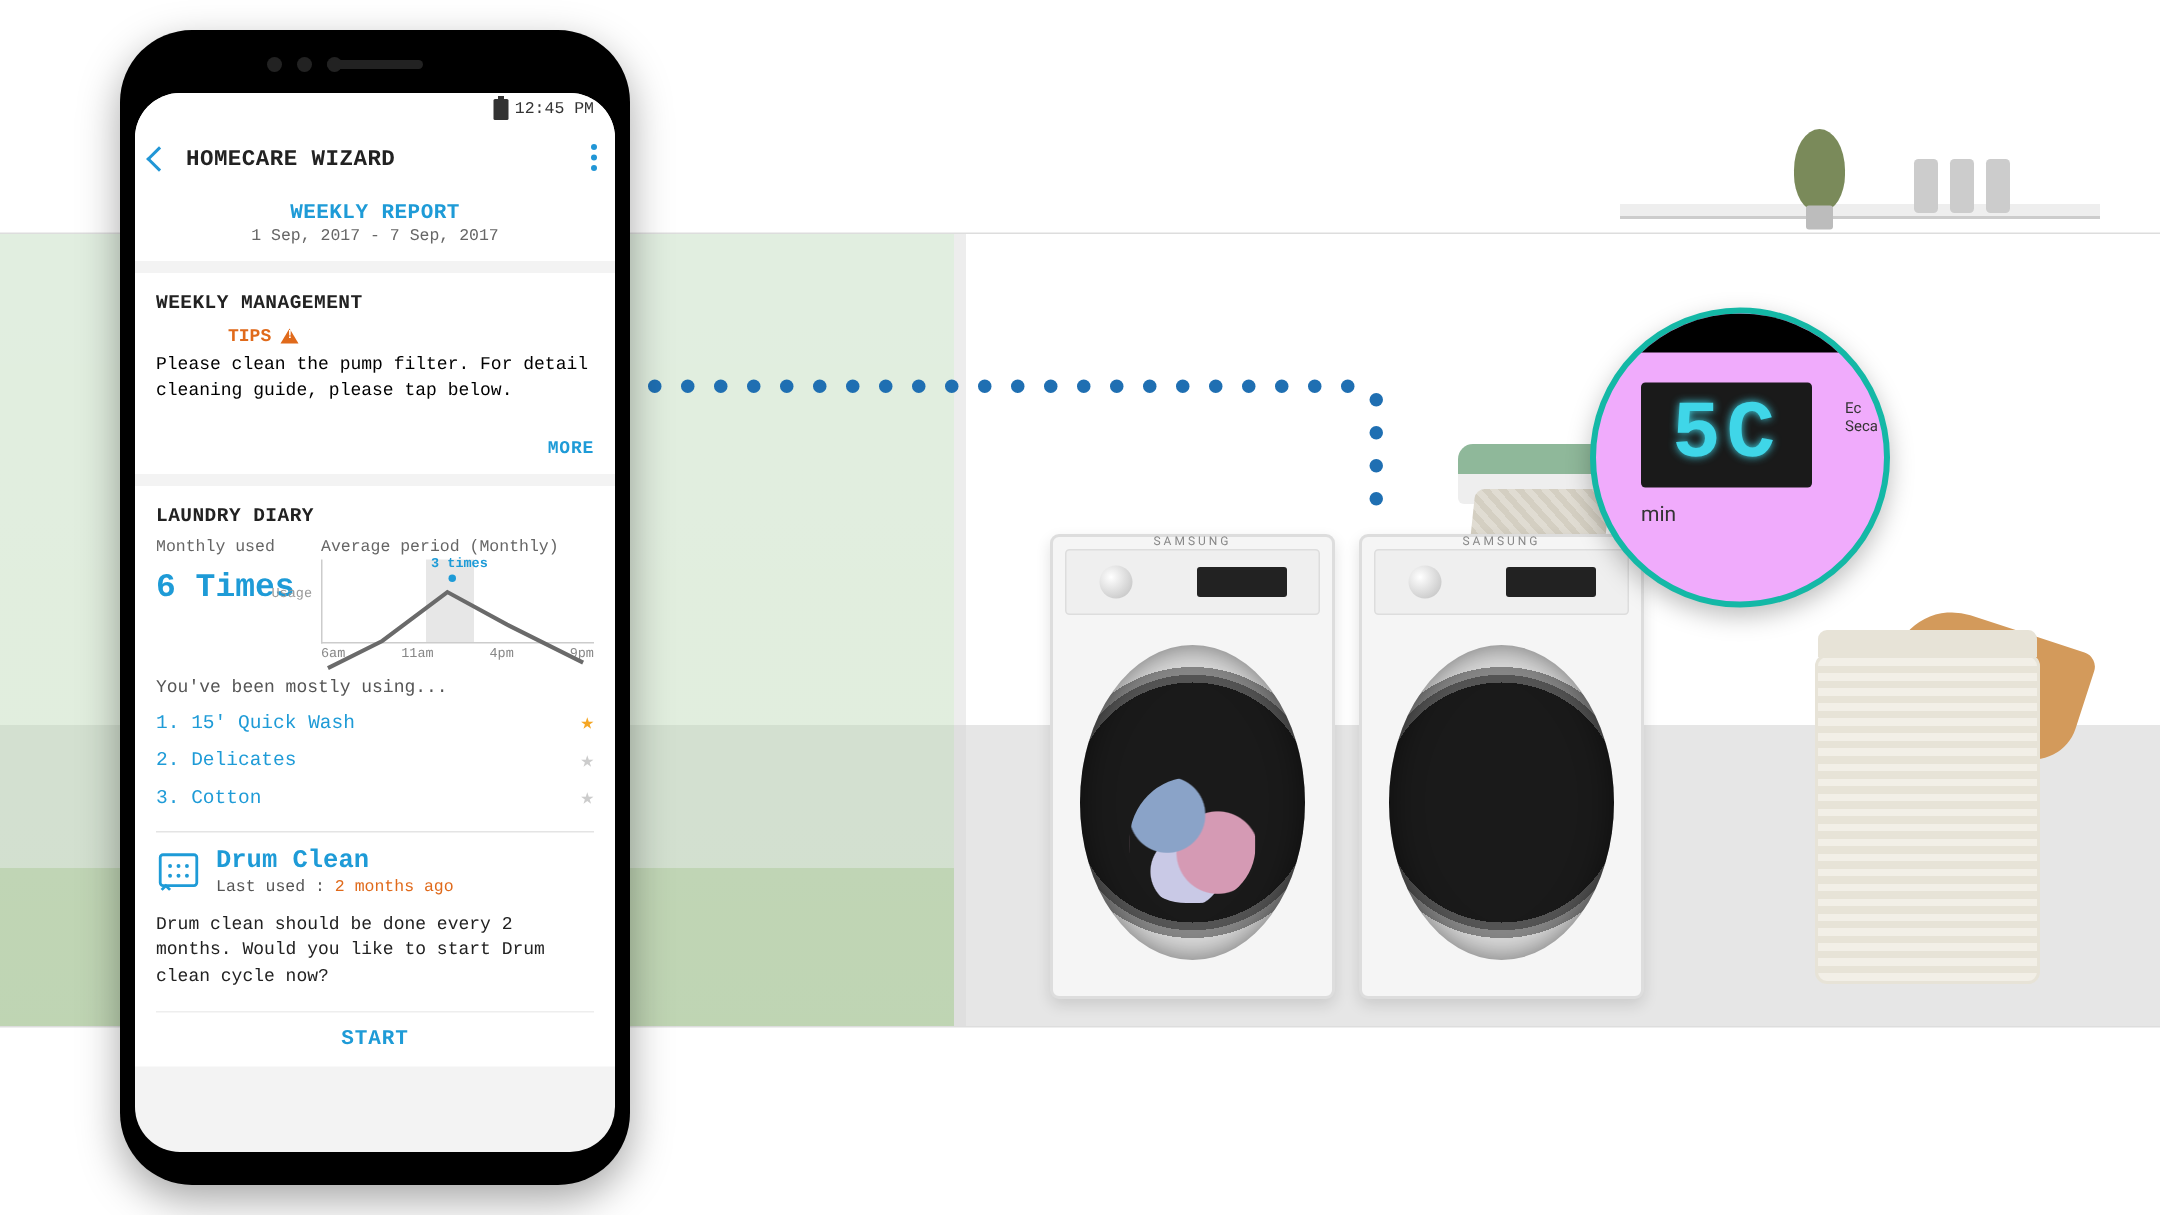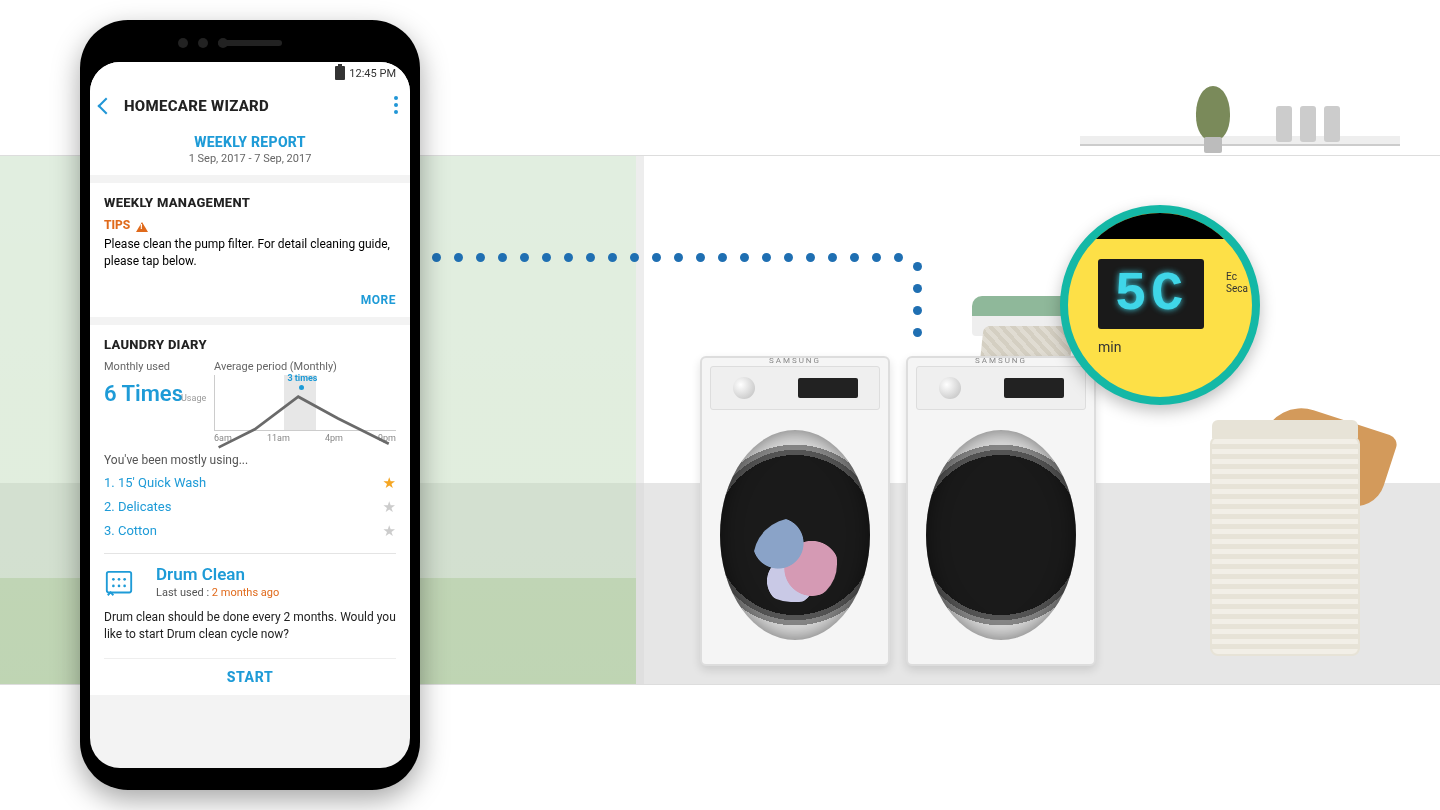--- a/index.html
+++ b/index.html
@@ -49,29 +49,29 @@
   .washer{ left:700px; }
   .dryer { left:906px; }
 
   
   .dots-h{position:absolute; top:247px; left:410px; width:510px; height:0;}
   .dots-h i, .dots-v i{display:inline-block;width:9px;height:9px;border-radius:50%;background:#1f6fb2;margin-right:13px;}
   .dots-v{position:absolute; left:913px; top:262px; height:100px;}
   .dots-v i{display:block;margin:0 0 13px 0;}
 
   
-  .magnifier{position:absolute; left:1060px; top:205px; width:200px; height:200px; border-radius:50%; border:8px solid #14b8a6; background:#fde047; overflow:hidden; box-shadow:0 6px 16px rgba(0,0,0,.25);}
+  .magnifier{position:absolute; left:1060px; top:205px; width:200px; height:200px; border-radius:50%; border:4px solid #14b8a6; background:#f0abfc; overflow:hidden; box-shadow:0 6px 16px rgba(0,0,0,.25);}
   .magnifier .blackbar{position:absolute;top:0;left:0;right:0;height:26px;background:#000;}
   .magnifier .lcd{position:absolute;top:46px;left:30px;right:48px;height:70px;background:#1a1a1a;border-radius:3px;display:flex;align-items:center;justify-content:center;}
   .magnifier .lcd span{font-family:"Courier New",monospace;font-size:54px;font-weight:bold;color:#3fd6e8;letter-spacing:4px;text-shadow:0 0 6px #3fd6e8;}
   .magnifier .side{position:absolute;right:4px;top:58px;font-size:10px;color:#333;line-height:1.2;text-align:left;}
   .magnifier .min{position:absolute;left:30px;top:126px;font-size:14px;color:#333;}
 
   
-  .phone{position:absolute; left:80px; top:20px; width:340px; height:770px; background:#000; border-radius:48px; padding:14px 8px 39px; box-shadow:0 10px 28px rgba(0,0,0,.35);}
+  .phone{position:absolute; left:80px; top:20px; width:340px; height:770px; background:#000; border-radius:48px; padding:14px 8px 39px; box-shadow:0 10px 28px rgba(0,0,0,.35);font-family:Liberation Mono, monospace;}
   .phone .speaker{position:absolute;top:20px;left:50%;transform:translateX(-50%);width:64px;height:6px;border-radius:3px;background:#222;}
   .phone .sensors{position:absolute;top:18px;left:118px;width:10px;height:10px;border-radius:50%;background:#222;box-shadow:20px 0 #222,-20px 0 #222;}
   .screen{position:absolute; top:42px; left:10px; right:10px; bottom:22px; background:#f3f3f3; border-radius:30px; overflow:hidden; font-size:13px; color:#222;}
 
   .statusbar{height:22px;background:#fff;display:flex;justify-content:flex-end;align-items:center;padding:0 14px;font-size:11px;color:#333;gap:4px;}
   .statusbar .batt{width:10px;height:14px;background:#333;border-radius:1px;position:relative;}
   .statusbar .batt::before{content:"";position:absolute;top:-2px;left:3px;width:4px;height:2px;background:#333;}
 
   .titlebar{height:44px;background:#fff;display:flex;align-items:center;padding:0 10px;position:relative;}
   .chev{width:12px;height:12px;border-left:2px solid #2196d6;border-bottom:2px solid #2196d6;transform:rotate(45deg);margin-right:12px;}
@@ -79,21 +79,21 @@
   .kebab{position:absolute;right:12px;top:12px;display:flex;flex-direction:column;gap:3px;}
   .kebab i{width:4px;height:4px;border-radius:50%;background:#2196d6;}
 
   .weekly{background:#fff;text-align:center;padding:6px 0 10px;}
   .weekly .t{color:#1e9bd7;font-weight:800;font-size:14px;letter-spacing:.3px;}
   .weekly .d{font-size:11px;color:#666;margin-top:2px;}
 
   .card{background:#fff;margin-top:8px;padding:12px 14px 10px;}
   .card h2{font-size:13px;font-weight:800;letter-spacing:.3px;margin-bottom:8px;}
 
-  .tips-row{display:flex;align-items:flex-end;gap:6px;color:#e06a1b;font-weight:800;font-size:12px;}
+  .tips-row{display:flex;align-items:center;gap:6px;color:#e06a1b;font-weight:800;font-size:12px;margin-left:48px;}
   .tips-row .warn{width:0;height:0;border-left:6px solid transparent;border-right:6px solid transparent;border-bottom:10px solid #e06a1b;position:relative;}
   .tips-row .warn::after{content:"!";position:absolute;left:-2px;top:0px;font-size:8px;color:#fff;}
   .tip-body{font-size:12px;color:#000000;line-height:1.45;margin-top:4px;}
   .more{text-align:right;color:#1e9bd7;font-weight:700;font-size:12px;letter-spacing:.5px;margin-top:22px;}
 
   .ld-row{display:flex;gap:10px;align-items:flex-start;}
   .ld-left{flex:0 0 100px;}
   .ld-left .lbl{font-size:11px;color:#666;}
   .ld-left .val{font-size:22px;color:#1e9bd7;font-weight:600;margin-top:8px;}
   .ld-right{flex:1;}
@@ -108,21 +108,21 @@
   .peak::before{content:"";position:absolute;left:12px;top:12px;width:5px;height:5px;border-radius:50%;background:#1e9bd7;}
 
   .mostly{font-size:12px;color:#555;margin-top:10px;}
   .proglist{margin-top:4px;}
   .proglist .row{display:flex;justify-content:space-between;align-items:center;font-size:13px;color:#1e9bd7;padding:3px 0;gap:35px;}
   .star{color:#ccc;font-size:15px;}
   .star.fav{color:#f5a623;}
 
   .sep{height:1px;background:#e4e4e4;margin:10px 0;}
 
-  .drum{display:flex;gap:22px;align-items:flex-end;}
+  .drum{display:flex;gap:10px;align-items:flex-start;}
   .drum-icon{width:30px;height:30px;flex:0 0 30px;margin-top:2px;}
   .drum-icon svg{width:100%;height:100%;}
   .drum-title{color:#1e9bd7;font-size:17px;font-weight:600;}
   .drum-sub{font-size:11px;color:#555;margin-top:2px;}
   .drum-sub .ago{color:#e06a1b;}
   .drum-body{font-size:12px;color:#222;line-height:1.45;margin-top:10px;}
   .start{margin-top:14px;text-align:center;color:#1e9bd7;font-weight:800;font-size:14px;letter-spacing:.6px;border-top:1px solid #eee;padding-top:10px;}
 </style>
 </head>
 <body>

